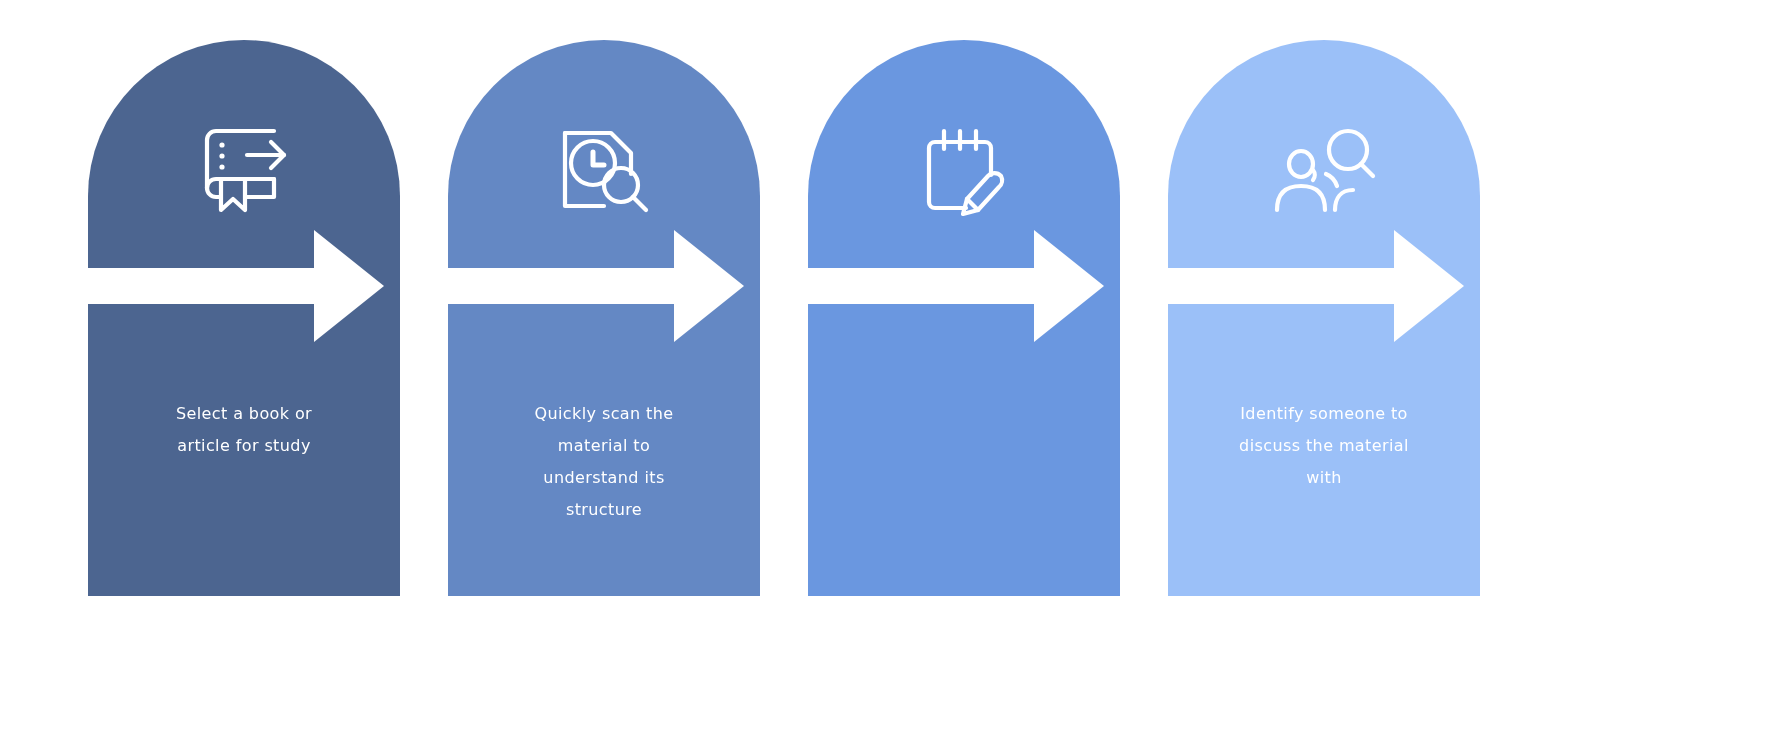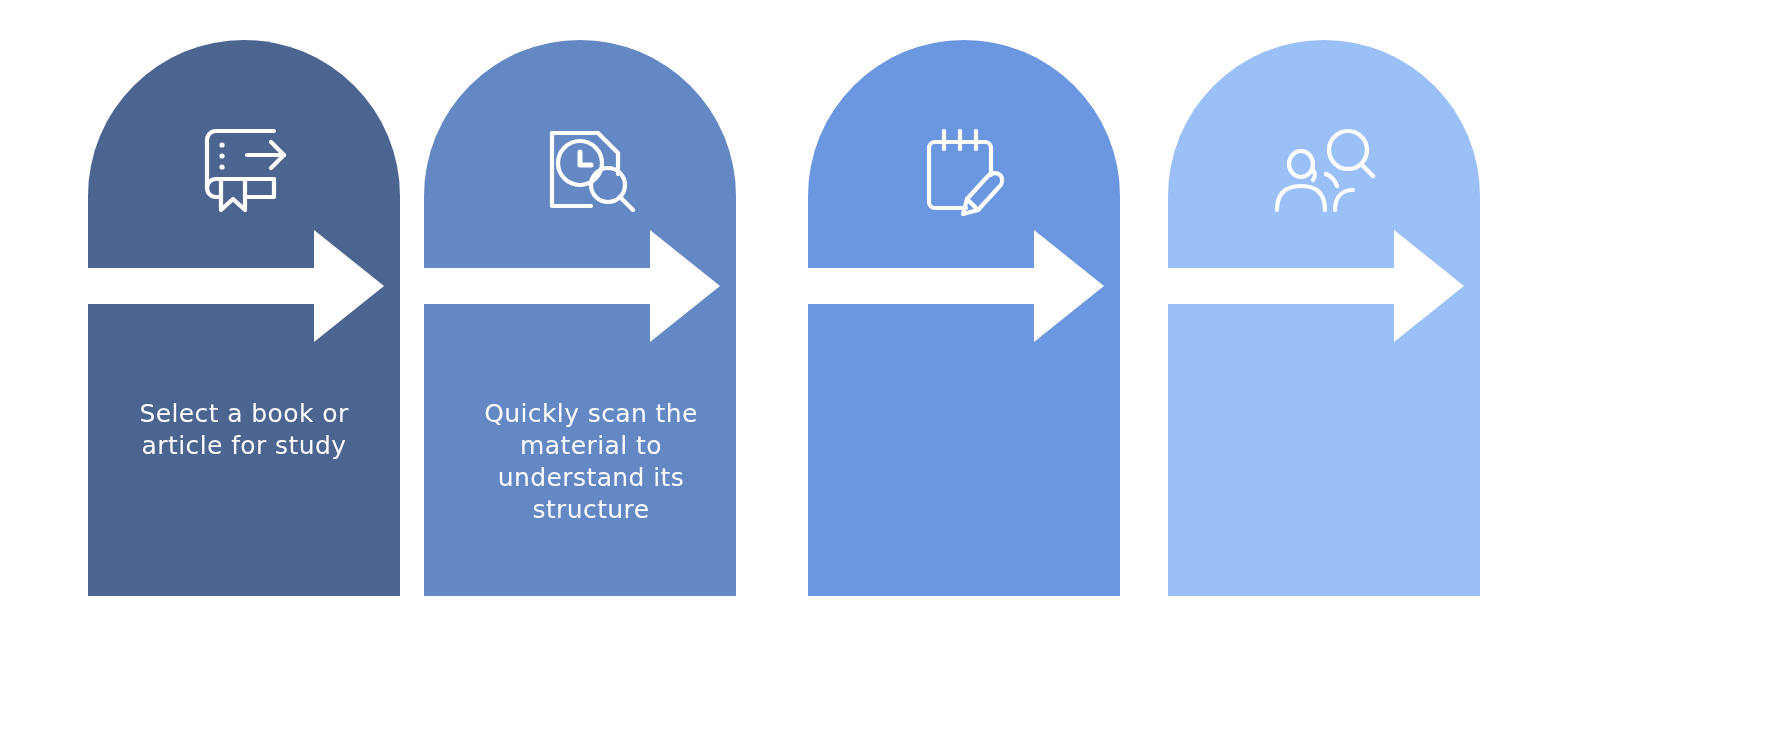--- a/index.html
+++ b/index.html
@@ -50,28 +50,28 @@
     pointer-events: none;
   }
   .card-label {
     position: absolute;
     left: 14px;
     right: 14px;
     top: 358px;
     text-align: center;
     color: #ffffff;
     font-family: "DejaVu Sans", sans-serif;
-    font-size: 25px;
+    font-size: 16px;
     line-height: 32px;
     font-weight: 400;
     letter-spacing: 0.4px;
     white-space: pre-line;
   }
   .card1 { left: 88px; }
-  .card2 { left: 424px; padding-left: 22px; }
+  .card2 { left: 448px; }
   .card3 { left: 808px; }
   .card4 { left: 1168px; }
 </style>
 </head>
 <body style="background: rgb(255, 255, 255);">
 
 <div id="stage">
   <div class="cards">
 
     <div class="card card1">
@@ -186,16 +186,19 @@
         <g fill="none" stroke="#ffffff" stroke-width="4.2" stroke-linecap="round" stroke-linejoin="round">
           <path d="M44,46 A12,13 0 1 1 20,46 A12,13 0 0 1 44,46 Z"></path>
           <path d="M44,52 A8,8 0 0 1 44,62"></path>
           <path d="M8,92 C8,76 16,68 32,68 C48,68 56,76 56,92"></path>
           <path d="M57,56 C62,58 66,62 68,68"></path>
           <path d="M66,92 C66,80 72,72 84,72"></path>
           <circle cx="79" cy="32" r="19"></circle>
           <path d="M92,46 L104,58"></path>
         </g>
       </svg>
+      <div class="card-label">Identify someone to
+discuss the material
+with</div>
     </div>
 
   </div>
 </div>
 
 </body></html>

